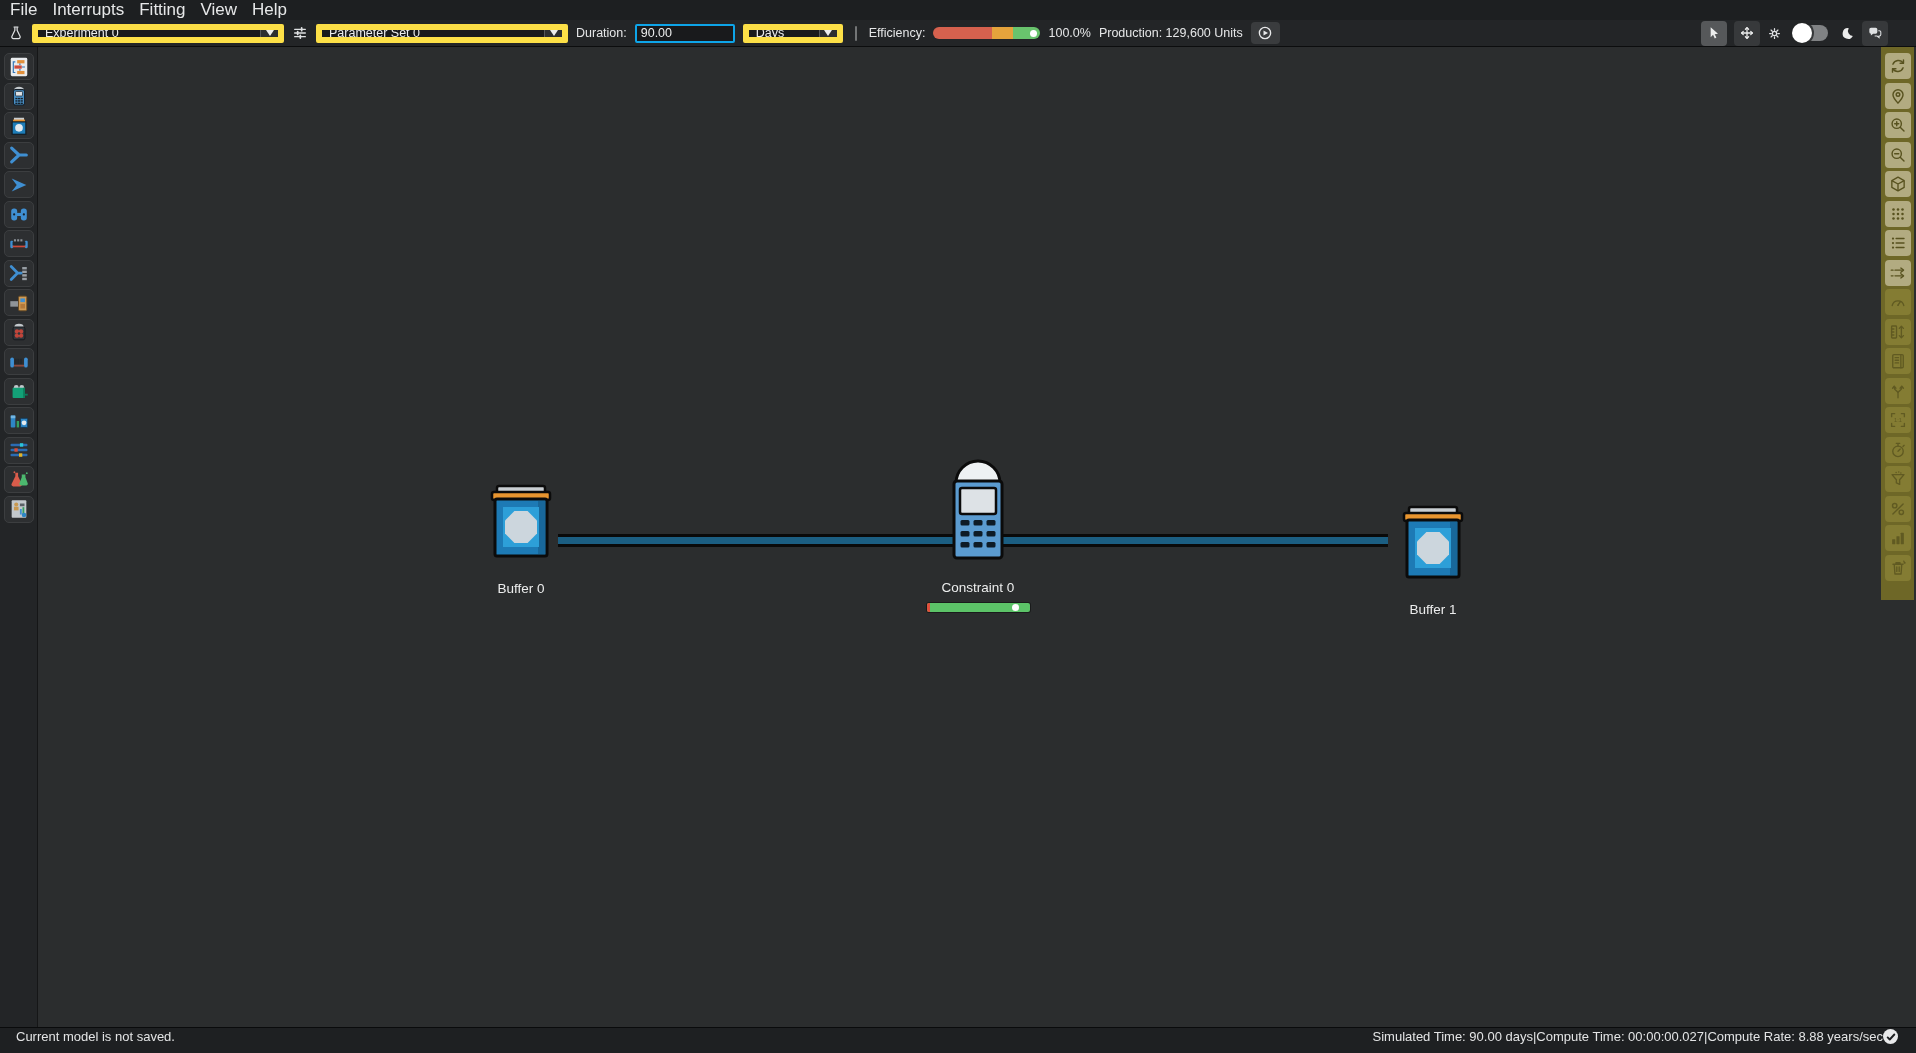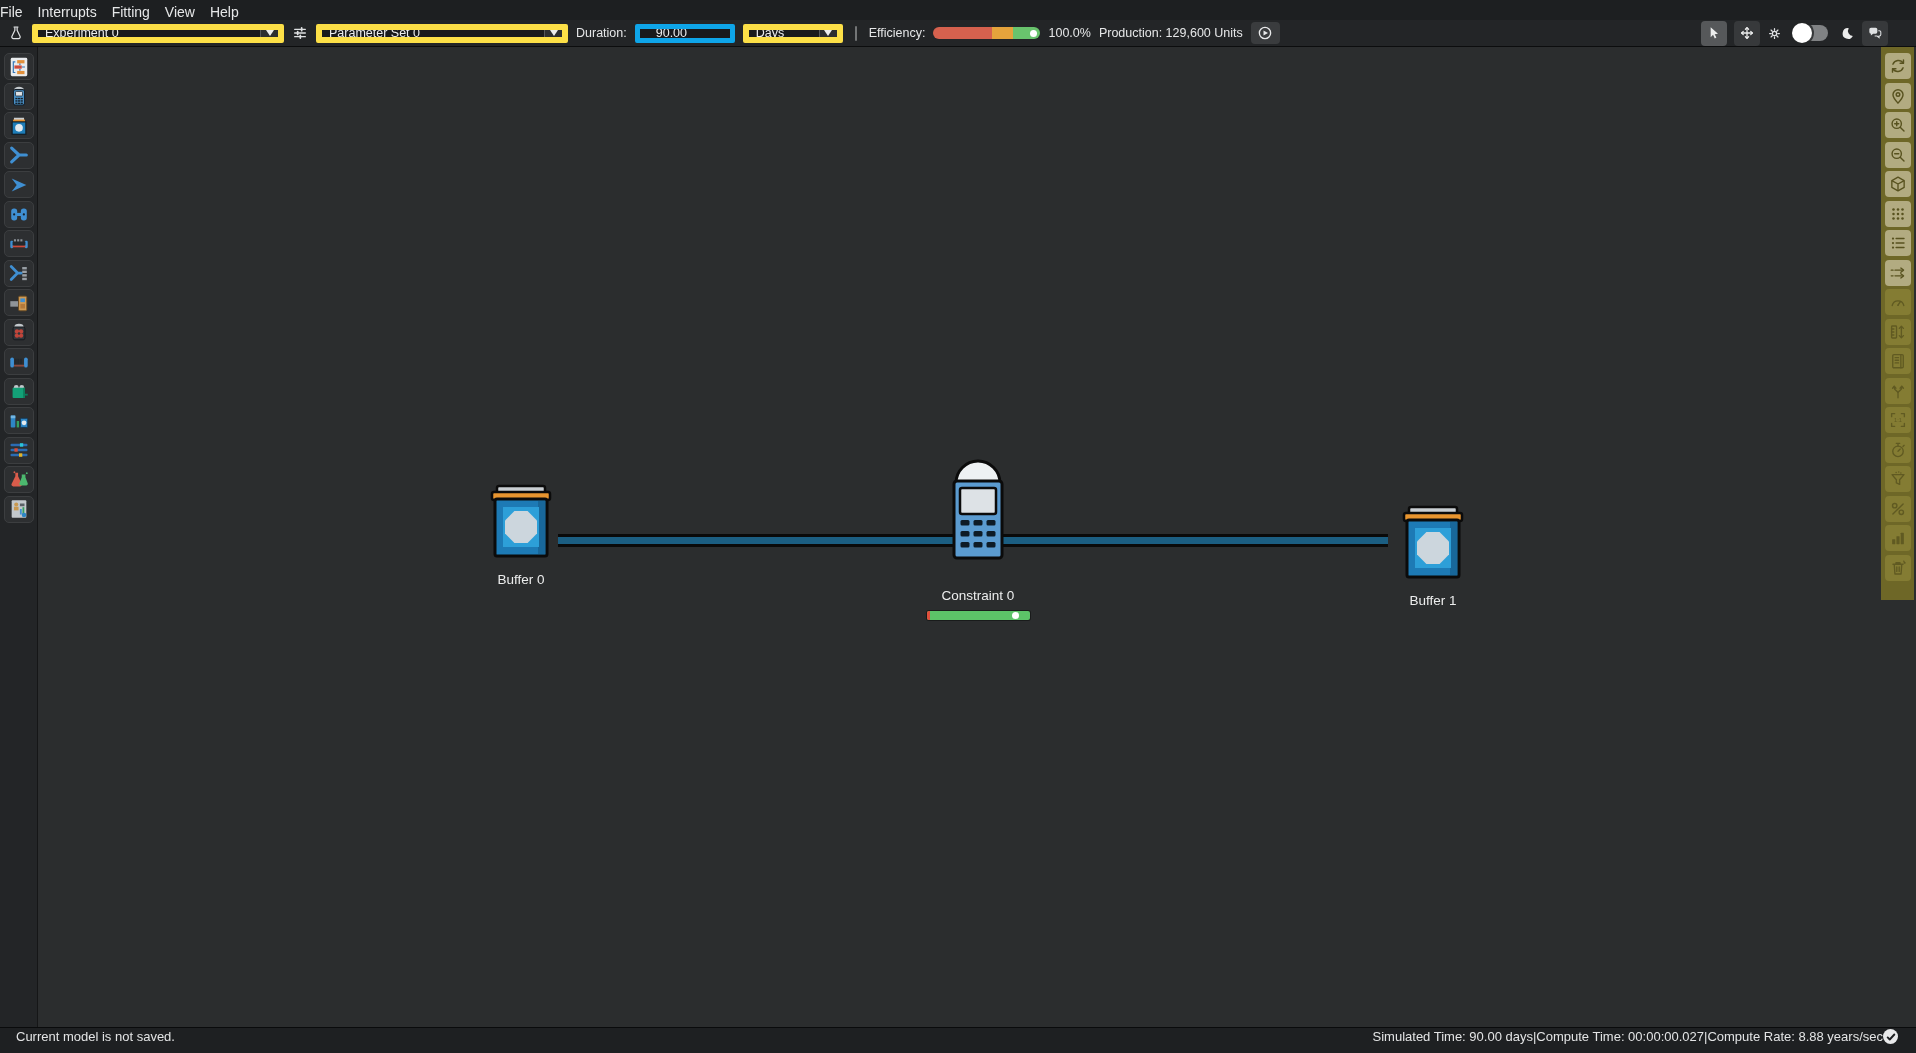--- a/index.html
+++ b/index.html
@@ -1,32 +1,32 @@
 <!DOCTYPE html>
 <html><head>
 <meta charset="utf-8">
 <style>
   *{box-sizing:border-box}
   html,body{margin:0;padding:0}
   body{width:1916px;height:1053px;background:#2b2d2e;font-family:"Liberation Sans",sans-serif;overflow:hidden;position:relative;color:#e9eaeb}
   svg{display:block}
 
   
-  .menubar{position:absolute;top:0;left:0;width:100%;height:20px;background:#1d1f21;display:flex;align-items:flex-end;gap:15px;font-size:14px;z-index:20}
+  .menubar{position:absolute;top:0;left:0;width:100%;height:20px;background:#1d1f21;display:flex;align-items:center;gap:15px;padding-left:10px;font-size:17px;z-index:20}
   .menubar span{cursor:default;color:#e6e7e8}
 
   
   .toolbar{position:absolute;top:20px;left:0;width:100%;height:27px;background:#232527;border-bottom:1px solid #0c0d0e;display:flex;align-items:center;gap:8px;padding-left:8px;font-size:12.5px;z-index:20}
   .lbl{color:#e6e7e8;white-space:nowrap}
   .dd{display:flex;align-items:stretch;height:19px;background:#191a1c;border:6px solid #fde047;border-radius:2px;cursor:pointer}
   .dd .t{flex:1;display:flex;align-items:center;padding:0 7px;color:#eceded;white-space:nowrap;overflow:hidden}
   .dd .a{width:18px;display:flex;align-items:center;justify-content:center;border-left:1px solid #55575a;background:#2c2e30}
   .tri{width:0;height:0;border-left:4.5px solid transparent;border-right:4.5px solid transparent;border-top:6px solid #eceded}
   .w252{width:252px}.w100{width:100px}
-  .tinput{height:19px;width:100px;background:#191a1c;border:5px solid #0ea5e9;border-radius:2px;color:#eceded;font-size:12.5px;padding:0 16px;font-family:inherit}
+  .tinput{height:19px;width:100px;background:#191a1c;border:2px solid #0ea5e9;border-radius:2px;color:#eceded;font-size:12.5px;padding:0 4px;font-family:inherit}
   .vsep{width:2px;height:15px;background:#737576;margin:0 4px;border-radius:1px}
   .gauge{position:relative;width:107px;height:12px;border-radius:6px;overflow:hidden;display:flex;flex:none}
   .gseg{height:100%}
   .gseg.r{width:55%;background:#d6614e}
   .gseg.o{width:19%;background:#e5a33c}
   .gseg.g{width:26%;background:#69c46d}
   .gknob{position:absolute;right:3px;top:2.5px;width:7px;height:7px;border-radius:50%;background:#fff}
   .pbtn{width:29px;height:22px;background:#3a3c3e;border:none;border-radius:4px;display:flex;align-items:center;justify-content:center;padding:0;cursor:pointer}
   .rc{margin-left:auto;display:flex;align-items:center;gap:7px;padding-right:28px}
   .sqbtn{width:26px;height:25px;border:none;border-radius:4px;display:flex;align-items:center;justify-content:center;padding:0;cursor:pointer;background:transparent}
@@ -45,22 +45,22 @@
   .rtb.on{background:#b2ab81;color:#58521f}
   .rtb.off{background:#847c33;color:#605a22}
 
   
   .canvas{position:absolute;left:38px;top:47px;right:0;bottom:26px;background:#2b2d2e;z-index:1}
   .link{position:absolute;left:520px;top:487px;width:830px;height:13px;background:#1b5e82;border-top:3px solid #0a0a0a;border-bottom:3px solid #0a0a0a;z-index:1}
   .node{position:absolute;display:flex;flex-direction:column;align-items:center;width:120px;z-index:2;cursor:pointer}
   #node-buffer0{left:423px;top:437px}
   #node-constraint{left:880px;top:410px}
   #node-buffer1{left:1335px;top:458px}
-  .nlabel{margin-top:12px;font-size:13.5px;color:#eceded}
-  #node-constraint .nlabel{margin-top:27px}
+  .nlabel{margin-top:21px;font-size:13.5px;color:#eceded}
+  #node-constraint .nlabel{margin-top:19px}
   .cprog{position:relative;margin-top:8px;width:103px;height:9px;border-radius:2px;background:#5cc368;box-shadow:0 0 0 1px rgba(0,0,0,.4)}
   .cprog .redmark{position:absolute;left:0;top:0;width:3px;height:100%;background:#e04f3c;border-radius:2px 0 0 2px}
   .cprog .kn{position:absolute;left:85px;top:1px;width:7px;height:7px;border-radius:50%;background:#fff}
 
   
   .statusbar{position:absolute;left:0;bottom:0;width:100%;height:26px;background:#1e2022;border-top:1px solid #0a0b0c;display:flex;align-items:center;padding:0 18px 8px 16px;font-size:13px;color:#e3e4e5;z-index:20}
   .sb-right{margin-left:auto;display:flex;align-items:center;gap:0}
   .chk{width:15px;height:15px;border-radius:50%;background:#e9eaeb;display:flex;align-items:center;justify-content:center;flex:none}
 </style>
 </head>

